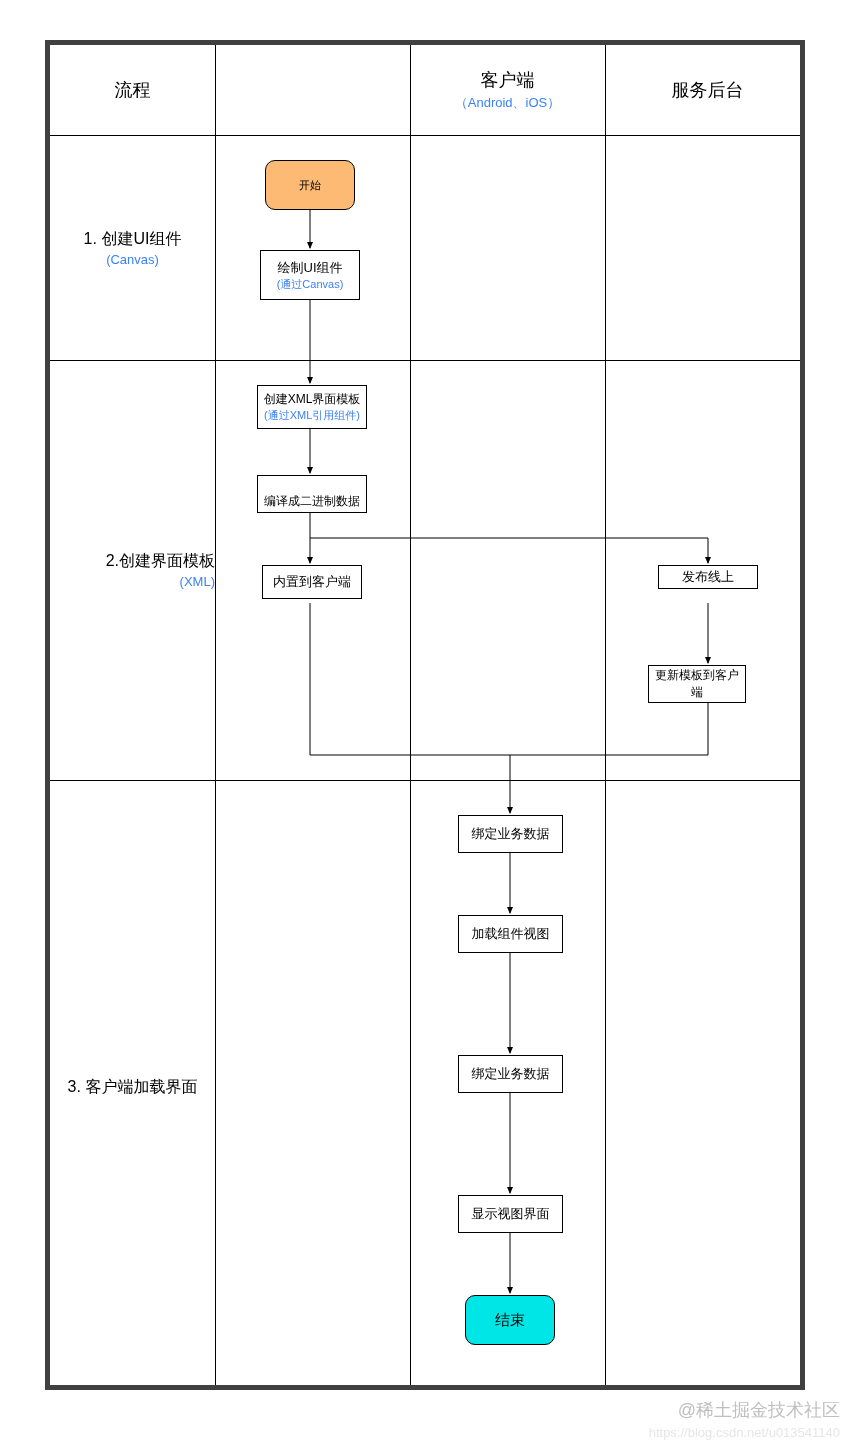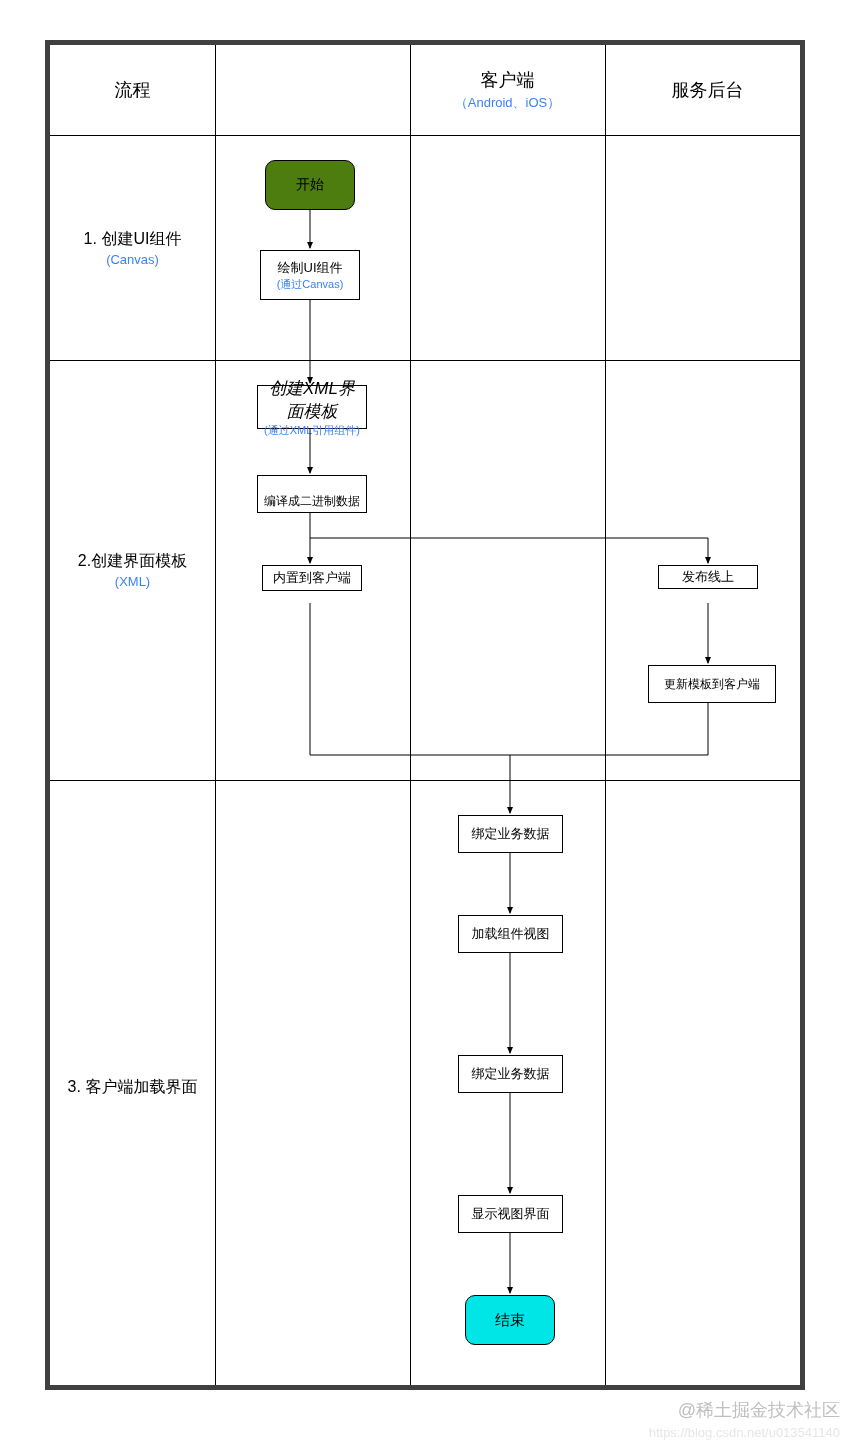--- a/index.html
+++ b/index.html
@@ -32,36 +32,36 @@
     .cell { position: absolute; display: flex; flex-direction: column; align-items: center; justify-content: center; text-align: center; }
     .header { top: 0; height: 90px; font-size: 18px; }
     .hc1 { left: 0; width: 165px; }
     .hc2 { left: 165px; width: 195px; }
     .hc3 { left: 360px; width: 195px; }
     .hc4 { left: 555px; width: 205px; }
     .sub { color: #3b82f6; font-size: 13px; margin-top: 2px; }
     
     .rowlabel { left: 0; width: 165px; font-size: 16px; }
     .r1 { top: 90px; height: 225px; }
-    .r2 { top: 315px; height: 420px; }
+    .r2 { top: 315px; height: 420px; align-items: flex-end; }
     .r3 { top: 735px; height: 615px; }
     
     .node {
       position: absolute;
       border: 1px solid #000;
       background: #fff;
       display: flex;
       flex-direction: column;
       align-items: center;
       justify-content: center;
       font-size: 13px;
       text-align: center;
       padding: 2px 4px;
     }
-    .node.start { background: #4d7c0f; border-radius: 10px; width: 90px; height: 50px; font-size: 14px; }
+    .node.start { background: #fdba74; border-radius: 10px; width: 90px; height: 50px; font-size: 11px; }
     .node.end { background: #00e5e5; border-radius: 10px; width: 90px; height: 50px; font-size: 15px; justify-content: center; }
     .subline { color: #3b82f6; font-size: 11px; }
     
     svg.conn { position: absolute; overflow: visible; pointer-events: none; }
     
     .wm1 { position: absolute; right: 10px; bottom: 28px; color: #bfbfbf; font-size: 18px; }
     .wm2 { position: absolute; right: 10px; bottom: 10px; color: #e6e6e6; font-size: 13px; font-family: Arial; }
   </style>
 </head>
 <body>
@@ -99,34 +99,34 @@
 
   <div class="node start" style="left:215px;top:115px;">
     <span>开始</span>
   </div>
   <div class="node" style="left:210px;top:205px;width:100px;height:50px;">
     <span>绘制UI组件</span>
     <span class="subline">(通过Canvas)</span>
   </div>
 
   <div class="node" style="left:207px;top:340px;width:110px;height:44px;">
-    <span style="font-size:17px;font-style:italic;">创建XML界面模板</span>
+    <span style="font-size:12px;">创建XML界面模板</span>
     <span class="subline">(通过XML引用组件)</span>
   </div>
   <div class="node" style="left:207px;top:430px;width:110px;height:38px;">
     <span style="font-size:12px;margin-top:15px;">编译成二进制数据</span>
   </div>
-  <div class="node" style="left:212px;top:520px;width:100px;height:26px;">
+  <div class="node" style="left:212px;top:520px;width:100px;height:34px;">
     <span>内置到客户端</span>
   </div>
 
   <div class="node" style="left:608px;top:520px;width:100px;height:24px;">
     <span>发布线上</span>
   </div>
-  <div class="node" style="left:598px;top:620px;width:128px;height:38px;font-size:12px;">
+  <div class="node" style="left:598px;top:620px;width:98px;height:38px;font-size:12px;">
     <span>更新模板到客户端</span>
   </div>
 
   <div class="node" style="left:408px;top:770px;width:105px;height:38px;">
     <span>绑定业务数据</span>
   </div>
   <div class="node" style="left:408px;top:870px;width:105px;height:38px;">
     <span>加载组件视图</span>
   </div>
   <div class="node" style="left:408px;top:1010px;width:105px;height:38px;">

